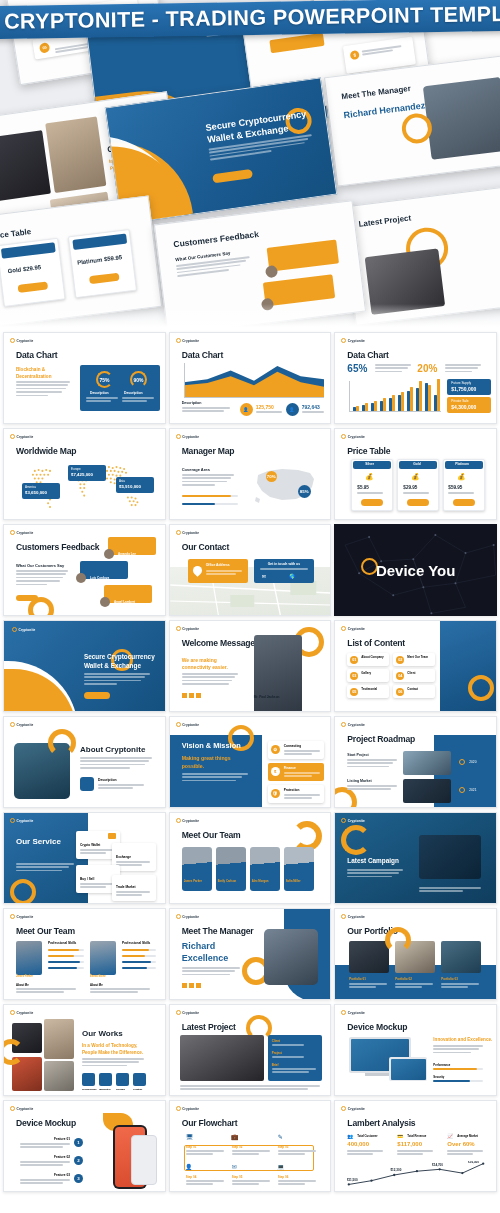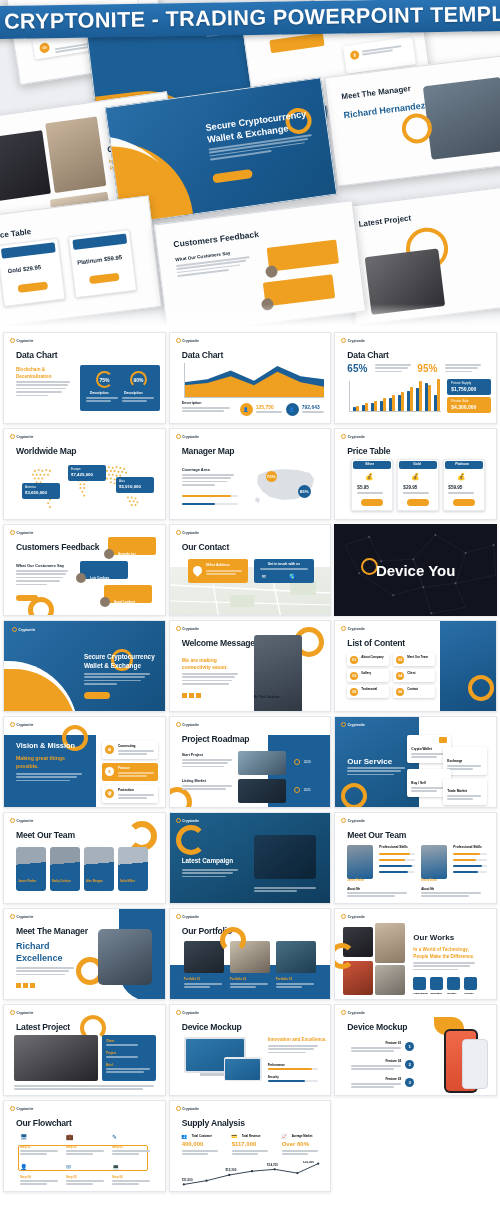--- a/index.html
+++ b/index.html
@@ -275,21 +275,21 @@
         <div class="lg-c"></div>
         <div class="lg-t">Cryptonite</div>
       </div>
     <div class="c-title">Data Chart</div>
     <div class="statnum" style="left:12px;top:30px;font-size:10px;color:#1c5f96;">65%</div>
     <div class="lines" style="left:40px;top:31px;width:36px;">
         <i style="width:100%"></i>
         <i style="width:90%"></i>
         <i style="width:74%"></i>
       </div>
-    <div class="statnum" style="left:82px;top:30px;font-size:10px;color:#f0a021;">95%</div>
+    <div class="statnum" style="left:82px;top:30px;font-size:10px;color:#f0a021;">20%</div>
     <div class="lines" style="left:110px;top:31px;width:36px;">
         <i style="width:100%"></i>
         <i style="width:90%"></i>
         <i style="width:74%"></i>
       </div>
     <div class="axis" style="left:14px;top:78px;width:92px;height:.7px;"></div>
     <div class="axis" style="left:14px;top:48px;width:.7px;height:30px;"></div>
     <div class="vbar" style="left:18px;top:74px;width:2.5px;height:4px;background:#1c5f96;"></div>
       <div class="vbar" style="left:21px;top:73px;width:2.5px;height:5px;background:#f0a021;"></div>
     <div class="vbar" style="left:27px;top:72px;width:2.5px;height:6px;background:#1c5f96;"></div>
@@ -624,20 +624,41 @@
     <div class="num-badge" style="left:61px;top:51px;">04</div>
     <div style="position:absolute;left:72px;top:50px;font-size:2.9px;font-weight:bold;">Client</div>
     <div class="panel-wht" style="left:12px;top:64px;width:42px;height:13px;"></div>
     <div class="num-badge" style="left:15px;top:67px;">05</div>
     <div style="position:absolute;left:26px;top:66px;font-size:2.9px;font-weight:bold;">Testimonial</div>
     <div class="panel-wht" style="left:58px;top:64px;width:42px;height:13px;"></div>
     <div class="num-badge" style="left:61px;top:67px;">06</div>
     <div style="position:absolute;left:72px;top:66px;font-size:2.9px;font-weight:bold;">Contact</div>
   </div>
 
+  <div class="card">
+    <div class="logo">
+        <div class="lg-c"></div>
+        <div class="lg-t">Cryptonite</div>
+      </div>
+    <div class="photo" style="left:10px;top:26px;width:56px;height:56px;background:linear-gradient(160deg,#3e6d86,#17384d);border-radius:5px;"></div>
+    <div class="ring" style="left:44px;top:12px;width:28px;height:28px;border-width:5px;border-bottom-color:transparent;"></div>
+    <div style="position:absolute;left:76px;top:28px;font-size:8px;font-weight:bold;color:#16222e;">About Cryptonite</div>
+    <div class="lines" style="left:76px;top:40px;width:72px;">
+        <i style="width:100%"></i>
+        <i style="width:96%"></i>
+        <i style="width:90%"></i>
+        <i style="width:70%"></i>
+      </div>
+    <div class="ic-sq" style="left:76px;top:60px;width:14px;height:14px;border-radius:3px;"></div>
+    <div style="position:absolute;left:94px;top:61px;font-size:3.4px;font-weight:bold;">Description</div>
+    <div class="lines" style="left:94px;top:67px;width:46px;">
+        <i style="width:100%"></i>
+        <i style="width:76%"></i>
+      </div>
+  </div>
 
   <div class="card">
     <div class="logo">
         <div class="lg-c"></div>
         <div class="lg-t">Cryptonite</div>
       </div>
     <div style="position:absolute;left:0;top:18px;width:92px;height:74px;background:#1c5f96;"></div>
     <div class="ring" style="left:58px;top:8px;width:26px;height:26px;border-width:4.5px;z-index:3;"></div>
     <div style="position:absolute;left:12px;top:24px;font-size:7.4px;font-weight:bold;color:#fff;z-index:4;">Vision &amp; Mission</div>
     <div class="sub-o" style="left:12px;top:38px;width:60px;white-space:normal;font-size:5.2px;z-index:4;">Making great things possible.</div>
@@ -695,21 +716,21 @@
     <div style="position:absolute;left:124px;top:70px;width:6px;height:6px;border-radius:50%;border:1.4px solid #f0a021;"></div>
     <div style="position:absolute;left:134px;top:71px;font-size:3.2px;color:#fff;">2021</div>
   </div>
 
   <div class="card">
     <div style="position:absolute;left:0;top:0;width:84px;height:92px;background:linear-gradient(150deg,#2a6fa8,#15527f);"></div>
     <div class="logo wt" style="left:6px;top:5px;">
         <div class="lg-c" style="border-color:#f0a021"></div>
         <div class="lg-t">Cryptonite</div>
       </div>
-    <div style="position:absolute;left:12px;top:40px;font-size:8px;font-weight:bold;color:#fff;">Our Service</div>
+    <div style="position:absolute;left:12px;top:24px;font-size:8px;font-weight:bold;color:#fff;">Our Service</div>
     <div class="lines w" style="left:12px;top:50px;width:58px;">
         <i style="width:100%"></i>
         <i style="width:92%"></i>
         <i style="width:80%"></i>
       </div>
     <div class="ring" style="left:6px;top:66px;width:26px;height:26px;border-width:4.5px;"></div>
     <div class="panel-wht" style="left:72px;top:18px;width:44px;height:28px;"></div>
     <div style="position:absolute;left:104px;top:20px;width:8px;height:6px;background:#f0a021;border-radius:1px;"></div>
     <div style="position:absolute;left:76px;top:30px;font-size:3.2px;font-weight:bold;">Crypto Wallet</div>
     <div class="lines" style="left:76px;top:36px;width:34px;">
@@ -1031,21 +1052,21 @@
         <i style="width:100%"></i>
         <i style="width:72%"></i>
       </div>
   </div>
 
   <div class="card">
     <div class="logo">
         <div class="lg-c"></div>
         <div class="lg-t">Cryptonite</div>
       </div>
-    <div class="c-title">Supply Analysis</div>
+    <div class="c-title">Lambert Analysis</div>
     <div style="position:absolute;left:12px;top:32px;font-size:5px;color:#1c5f96;">👥</div>
     <div style="position:absolute;left:22px;top:33px;font-size:2.8px;font-weight:bold;">Total Customer</div>
     <div class="statnum" style="left:12px;top:40px;font-size:6px;color:#f0a021;">400,000</div>
     <div class="lines" style="left:12px;top:49px;width:36px;">
         <i style="width:100%"></i>
         <i style="width:72%"></i>
       </div>
     <div style="position:absolute;left:62px;top:32px;font-size:5px;color:#1c5f96;">💳</div>
     <div style="position:absolute;left:72px;top:33px;font-size:2.8px;font-weight:bold;">Total Revenue</div>
     <div class="statnum" style="left:62px;top:40px;font-size:6px;color:#f0a021;">$117,000</div>

